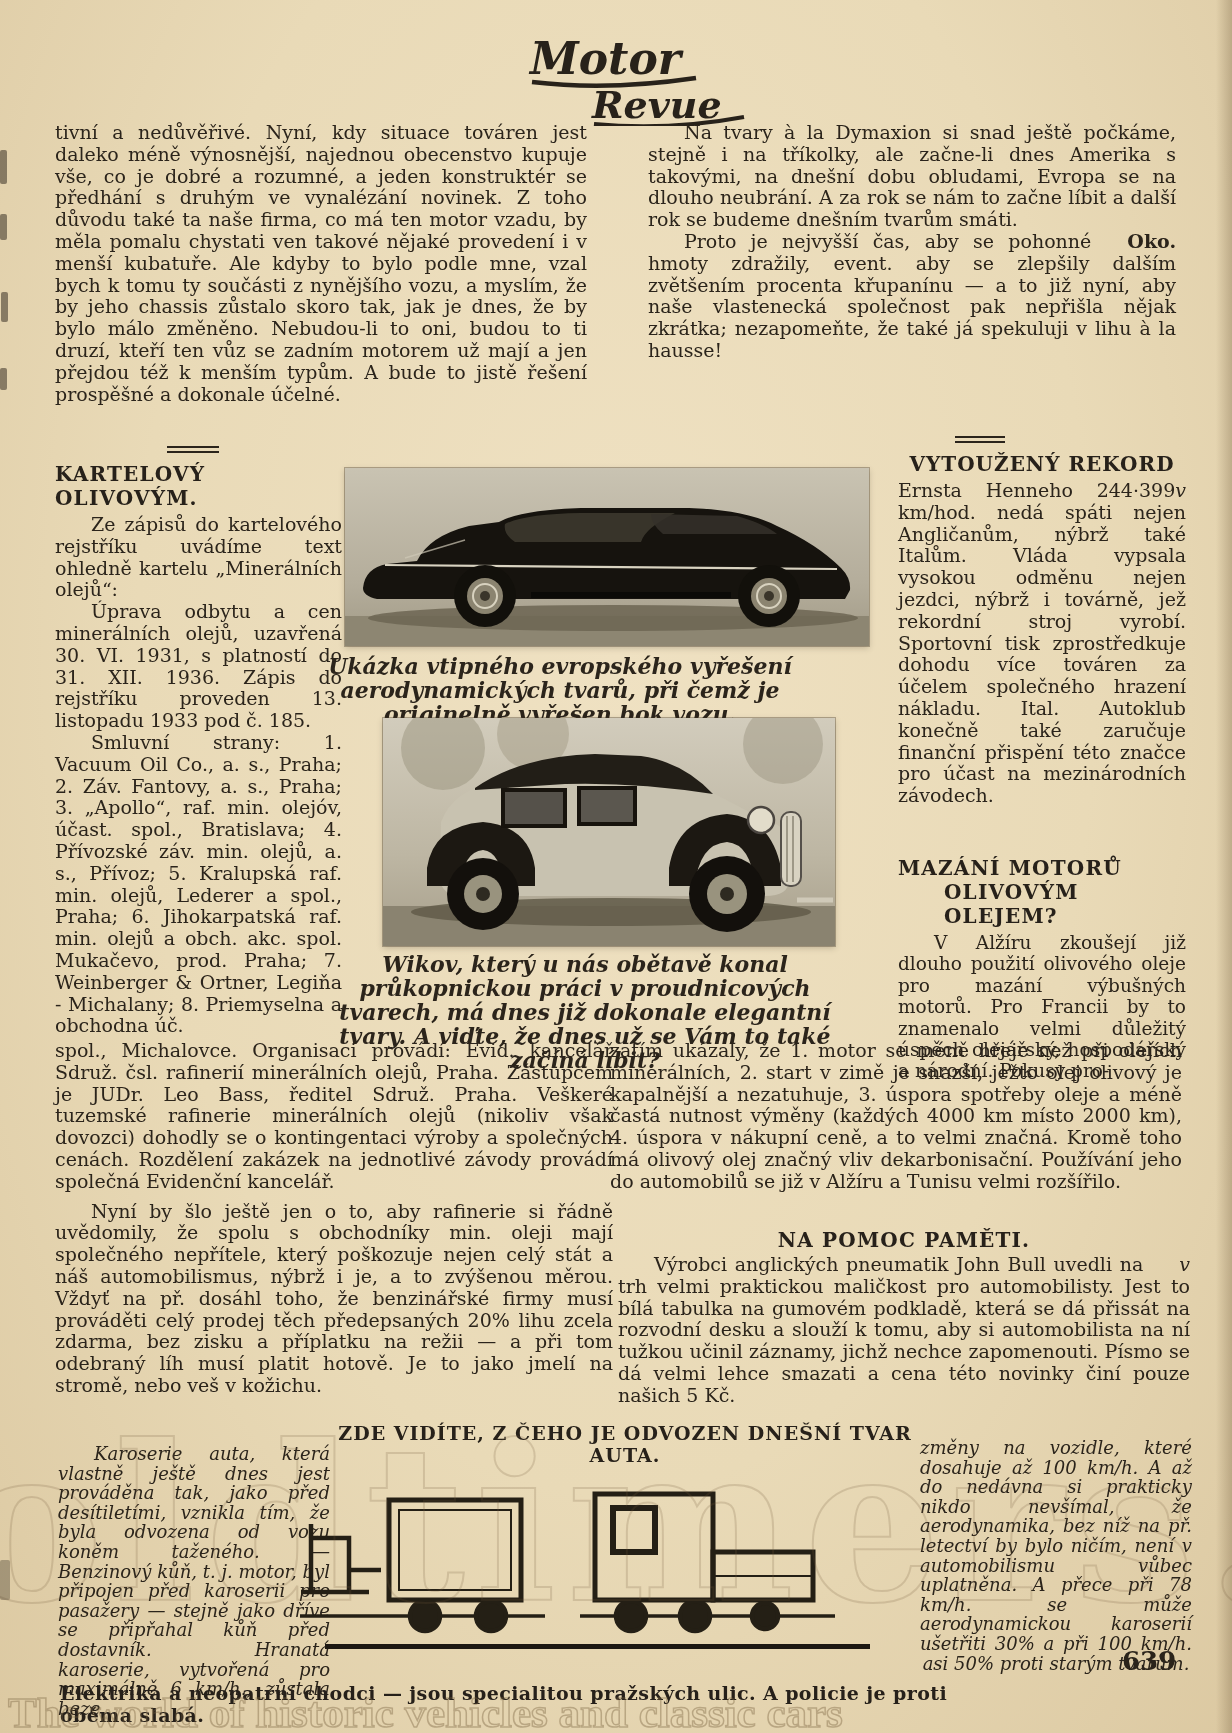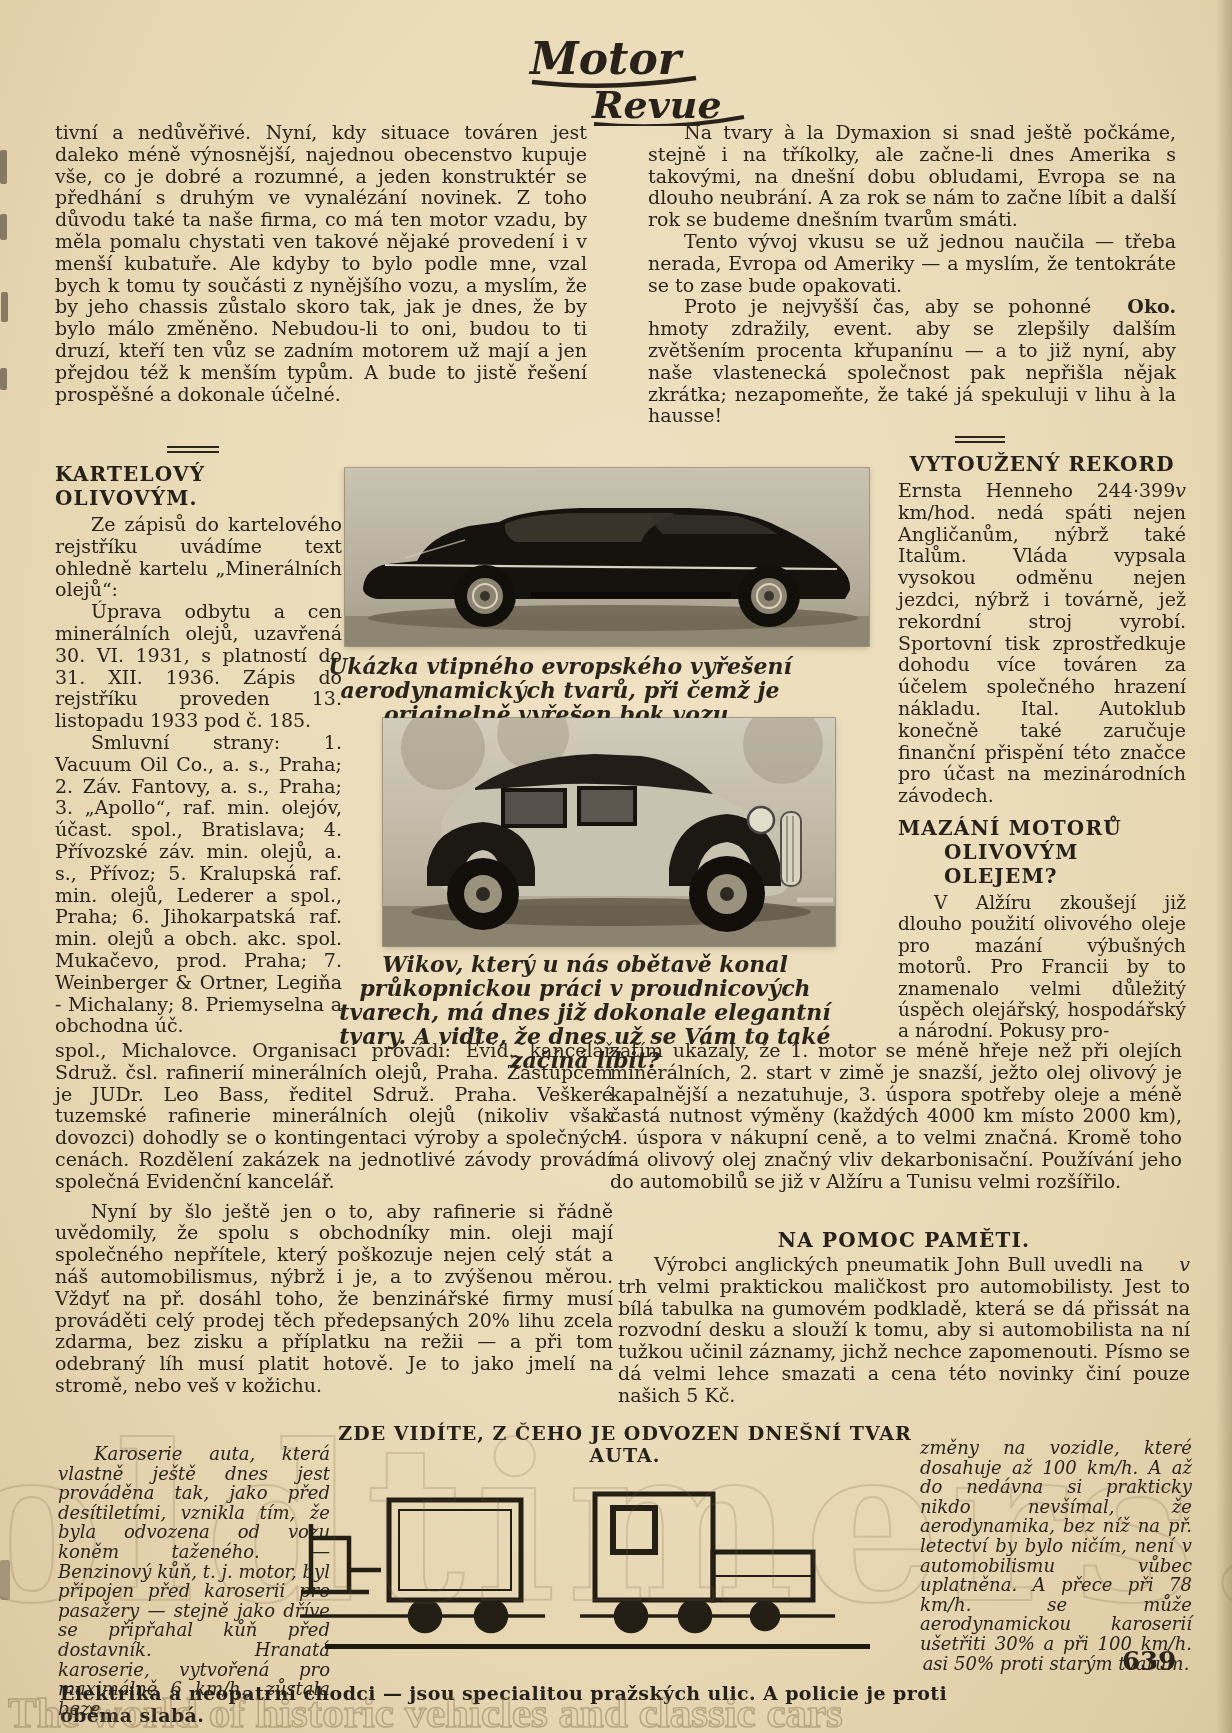--- a/index.html
+++ b/index.html
@@ -47,21 +47,20 @@
       <path d="M24,48 Q100,57 188,44" stroke="#28221a" stroke-width="4.5" fill="none"></path>
       <path d="M86,90 Q160,97 236,83" stroke="#28221a" stroke-width="4" fill="none"></path>
     </svg>
   </div>
 
   <div class="abs jtxt" style="left:55px;top:122px;width:532px;">
     <p>tivní a nedůvěřivé. Nyní, kdy situace továren jest daleko méně výnosnější, najednou obecenstvo kupuje vše, co je dobré a rozumné, a jeden konstruktér se předhání s druhým ve vynalézání novinek. Z toho důvodu také ta naše firma, co má ten motor vzadu, by měla pomalu chystati ven takové nějaké provedení i v menší kubatuře. Ale kdyby to bylo podle mne, vzal bych k tomu ty součásti z nynějšího vozu, a myslím, že by jeho chassis zůstalo skoro tak, jak je dnes, že by bylo málo změněno. Nebudou-li to oni, budou to ti druzí, kteří ten vůz se zadním motorem už mají a jen přejdou též k menším typům. A bude to jistě řešení prospěšné a dokonale účelné.</p>
   </div>
   <div class="abs jtxt" style="left:648px;top:122px;width:528px;">
     <p class="indent">Na tvary à la Dymaxion si snad ještě počkáme, stejně i na tříkolky, ale začne-li dnes Amerika s takovými, na dnešní dobu obludami, Evropa se na dlouho neubrání. A za rok se nám to začne líbit a další rok se budeme dnešním tvarům smáti.</p>
-    <p class="indent">Tento vývoj vkusu se už jednou naučila — třeba nerada, Evropa od Ameriky — a myslím, že tentokráte se to zase bude opakovati.</p>
     <p class="indent"><span class="sign">Oko.</span><span>Proto je nejvyšší čas, aby se pohonné hmoty zdražily, event. aby se zlepšily dalším zvětšením procenta křupanínu — a to již nyní, aby naše vlastenecká společnost pak nepřišla nějak zkrátka; nezapomeňte, že také já spekuluji v lihu à la hausse!</span></p>
   </div>
 
   <div class="abs double-rule" style="left:167px;top:446px;width:52px;"></div>
   <div class="abs double-rule" style="left:955px;top:436px;width:50px;"></div>
 
   <div class="abs" style="left:55px;top:462px;width:287px;">
     <p class="h-art">KARTELOVÝ OLIVOVÝM.</p>
     <div class="jtxt">
       <p class="indent">Ze zápisů do kartelového rejstříku uvádíme text ohledně kartelu „Minerálních olejů“:</p>
@@ -146,21 +145,21 @@
   </div>
   <div class="abs caption" style="left:320px;top:952px;width:530px;">Wikov, který u nás obětavě konal průkopnickou práci v proudnicových tvarech, má dnes již dokonale elegantní tvary. A viďte, že dnes už se Vám to také začíná líbit?</div>
 
   <div class="abs" style="left:898px;top:452px;width:288px;">
     <p class="h-art h-center" style="letter-spacing:1px;">VYTOUŽENÝ REKORD</p>
     <div class="jtxt">
       <p><span class="sign-sm">v</span><span>Ernsta Henneho 244·399 km/hod. nedá spáti nejen Angličanům, nýbrž také Italům. Vláda vypsala vysokou odměnu nejen jezdci, nýbrž i továrně, jež rekordní stroj vyrobí. Sportovní tisk zprostředkuje dohodu více továren za účelem společného hrazení nákladu. Ital. Autoklub konečně také zaručuje finanční přispění této značce pro účast na mezinárodních závodech.</span></p>
     </div>
   </div>
 
-  <div class="abs" style="left:898px;top:816px;width:288px;">
+  <div class="abs" style="left:898px;top:856px;width:288px;">
     <p class="h-art" style="margin:0;">MAZÁNÍ MOTORŮ</p>
     <p class="h-art" style="margin:0 0 4px 0;padding-left:46px;">OLIVOVÝM OLEJEM?</p>
     <div class="jtxt" style="font-size:18.5px;line-height:21.4px;">
       <p class="indent">V Alžíru zkoušejí již dlouho použití olivového oleje pro mazání výbušných motorů. Pro Francii by to znamenalo velmi důležitý úspěch olejářský, hospodářský a národní. Pokusy pro-</p>
     </div>
   </div>
 
   <div class="abs jtxt" style="left:55px;top:1040px;width:558px;">
     <p>spol., Michalovce. Organisaci provádí: Evid. kancelář Sdruž. čsl. rafinerií minerálních olejů, Praha. Zástupcem je JUDr. Leo Bass, ředitel Sdruž. Praha. Veškeré tuzemské rafinerie minerálních olejů (nikoliv však dovozci) dohodly se o kontingentaci výroby a společných cenách. Rozdělení zakázek na jednotlivé závody provádí společná Evidenční kancelář.</p>
     <p class="indent" style="margin-top:8px;">Nyní by šlo ještě jen o to, aby rafinerie si řádně uvědomily, že spolu s obchodníky min. oleji mají společného nepřítele, který poškozuje nejen celý stát a náš automobilismus, nýbrž i je, a to zvýšenou měrou. Vždyť na př. dosáhl toho, že benzinářské firmy musí prováděti celý prodej těch předepsaných 20% lihu zcela zdarma, bez zisku a příplatku na režii — a při tom odebraný líh musí platit hotově. Je to jako jmelí na stromě, nebo veš v kožichu.</p>

